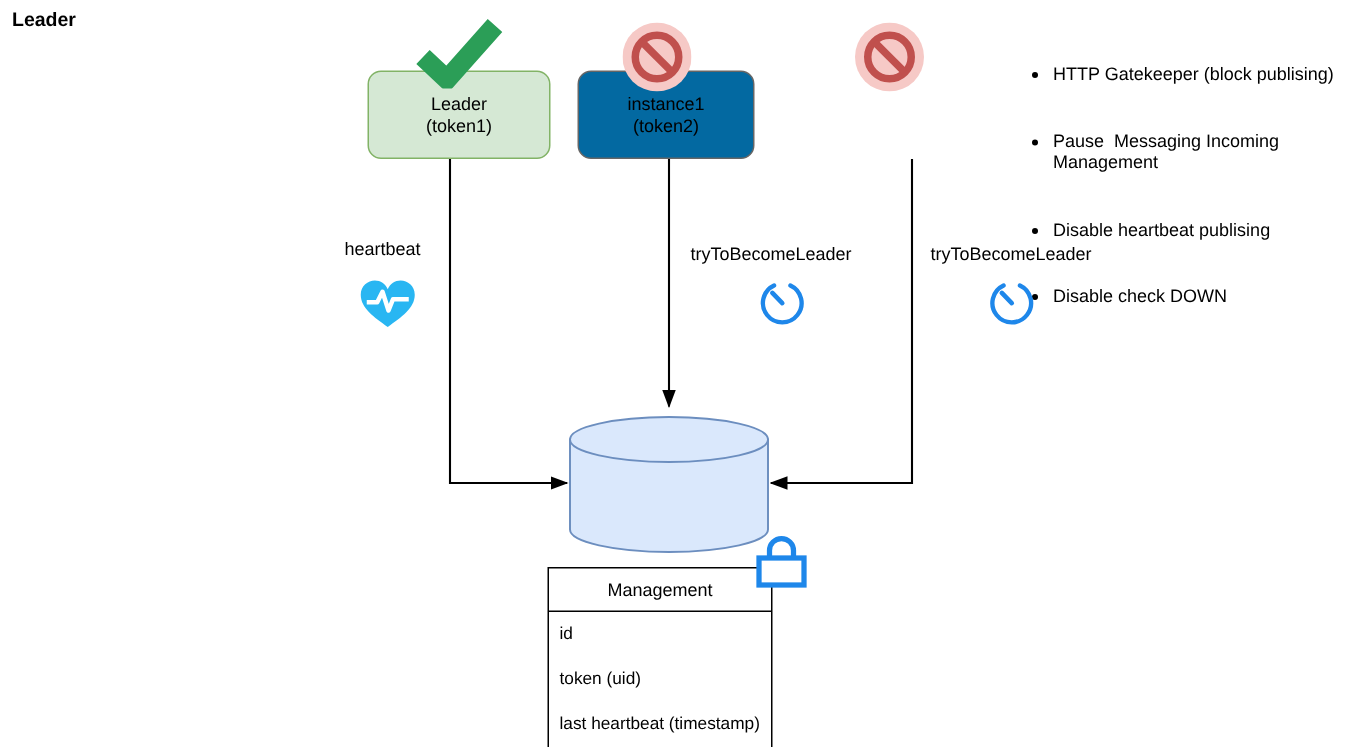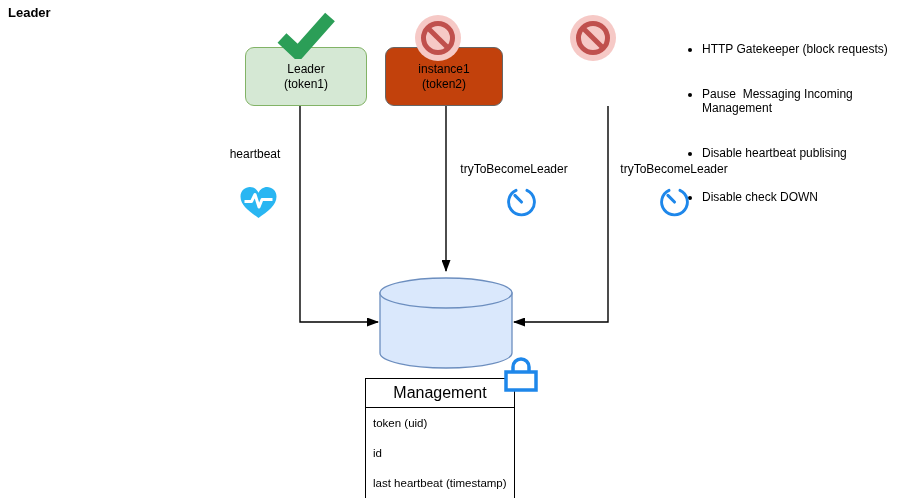--- a/index.html
+++ b/index.html
@@ -16,46 +16,46 @@
   .panel.left{left:8px;top:6px;width:236px;}
   .panel.left ul{padding-left:32px;}
   .panel.right{left:662px;top:0px;width:236px;}
   
   .node{
     position:absolute;border-radius:9px;display:flex;flex-direction:column;
     align-items:center;justify-content:center;font-size:12px;line-height:15px;
     text-align:center;box-sizing:border-box;
   }
   .node.green{background:#d5e8d4;border:1px solid #82b366;}
-  .node.gray{background:#c2410c;border:1px solid #666666;}
+  .node.gray{background:#0369a1;border:1px solid #666666;}
   #node-leader{left:245px;top:47px;width:122px;height:59px;}
   #node-instance1{left:385px;top:47px;width:118px;height:59px;}
   #node-instance2{left:530px;top:47px;width:118px;height:59px;}
   
   .flabel{position:absolute;font-size:12px;text-align:center;}
-  #label-heartbeat{left:215px;top:147px;width:80px;}
+  #label-heartbeat{left:215px;top:159px;width:80px;}
   #label-try1{left:454px;top:162px;width:120px;}
   #label-try2{left:614px;top:162px;width:120px;}
   
   .icon{position:absolute;}
   #check-icon{left:276px;top:11px;}
   #ban-icon-1{left:415px;top:15px;}
   #ban-icon-2{left:570px;top:15px;}
   #heart-icon{left:238px;top:186px;}
   #timer-icon-1{left:505px;top:185px;}
   #timer-icon-2{left:658px;top:185px;}
   #lock-icon{left:503px;top:355px;}
   
   .mgmt{
     position:absolute;left:365px;top:378px;width:150px;background:#fff;
     border:1px solid #000;box-sizing:border-box;font-size:11.5px;
   }
   .mgmt-header{
     height:28px;display:flex;align-items:center;justify-content:center;
-    border-bottom:1px solid #000;font-size:16px;
+    border-bottom:1px solid #000;font-size:12px;
   }
   .mgmt-row{height:30px;display:flex;align-items:center;padding-left:7px;white-space:nowrap;}
 </style>
 </head>
 <body>
 
 <div class="canvas">
 
   <svg class="layer" width="901" height="498">
     <defs>
@@ -73,21 +73,21 @@
       <ellipse cx="446" cy="293" rx="66" ry="15"></ellipse>
     </g>
   </svg>
 
   <div class="panel left">
     <div class="panel-title">Leader</div>
   </div>
 
   <div class="panel right">
     <ul>
-      <li>HTTP Gatekeeper (block requests)</li>
+      <li>HTTP Gatekeeper (block publising)</li>
       <li>Pause  Messaging Incoming Management</li>
       <li>Disable heartbeat publising</li>
       <li>Disable check DOWN</li>
     </ul>
   </div>
 
   <div class="node green" id="node-leader">
     <div>Leader</div>
     <div>(token1)</div>
   </div>
@@ -123,22 +123,22 @@
     <line x1="16" y1="16.5" x2="9.6" y2="10" stroke="#1e87ea" stroke-width="3" stroke-linecap="round"></line>
   </svg>
   <div class="flabel" id="label-try2">tryToBecomeLeader</div>
   <svg class="icon" id="timer-icon-2" width="33" height="33" viewBox="0 0 32 32">
     <path d="M21.28,5.17 A12.5,12.5 0 1 1 10.72,5.17" fill="none" stroke="#1e87ea" stroke-width="2.8" stroke-linecap="round"></path>
     <line x1="16" y1="16.5" x2="9.6" y2="10" stroke="#1e87ea" stroke-width="3" stroke-linecap="round"></line>
   </svg>
 
   <div class="mgmt">
     <div class="mgmt-header">Management</div>
+    <div class="mgmt-row">id</div>
     <div class="mgmt-row">token (uid)</div>
-    <div class="mgmt-row">id</div>
     <div class="mgmt-row">last heartbeat (timestamp)</div>
   </div>
 
   <svg class="icon" id="lock-icon" width="36" height="38" viewBox="0 0 36 38">
     <path d="M10,18 V12 a8,8 0 0 1 16,0 V18" fill="none" stroke="#1e87ea" stroke-width="3.5"></path>
     <rect x="3" y="17" width="30" height="18" fill="#ffffff" stroke="#1e87ea" stroke-width="3.5"></rect>
   </svg>
 
 </div>
 

